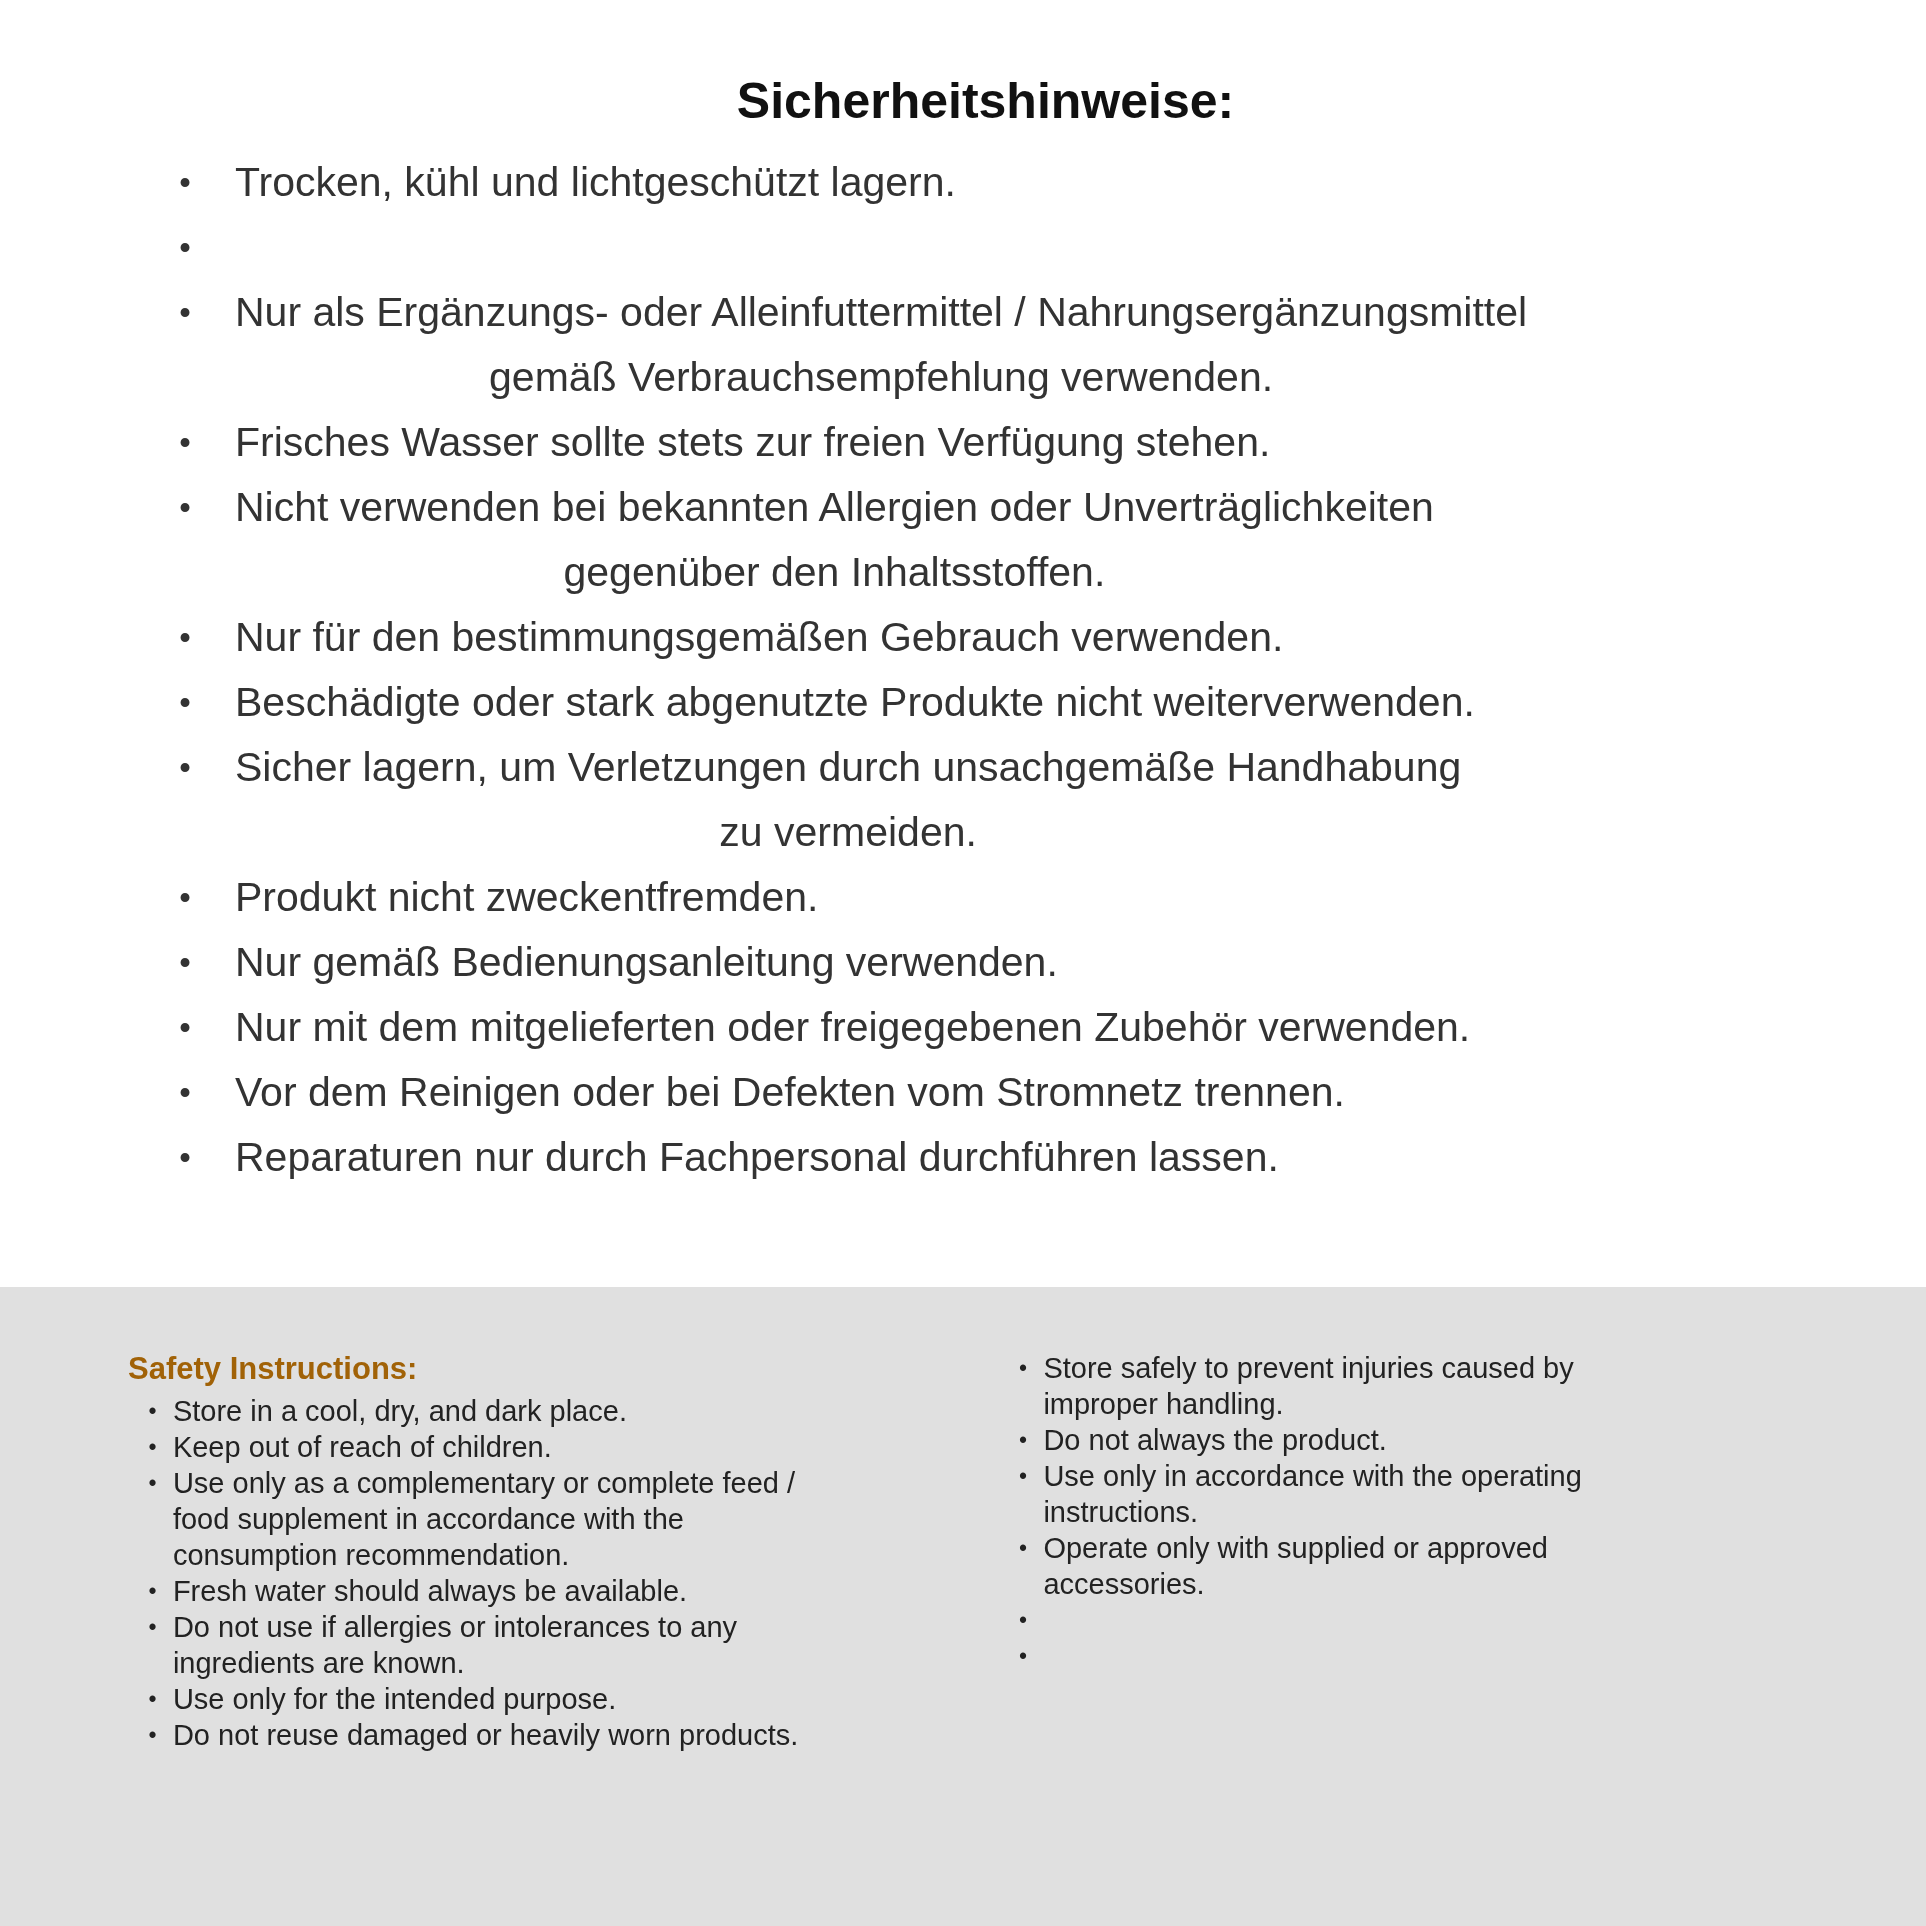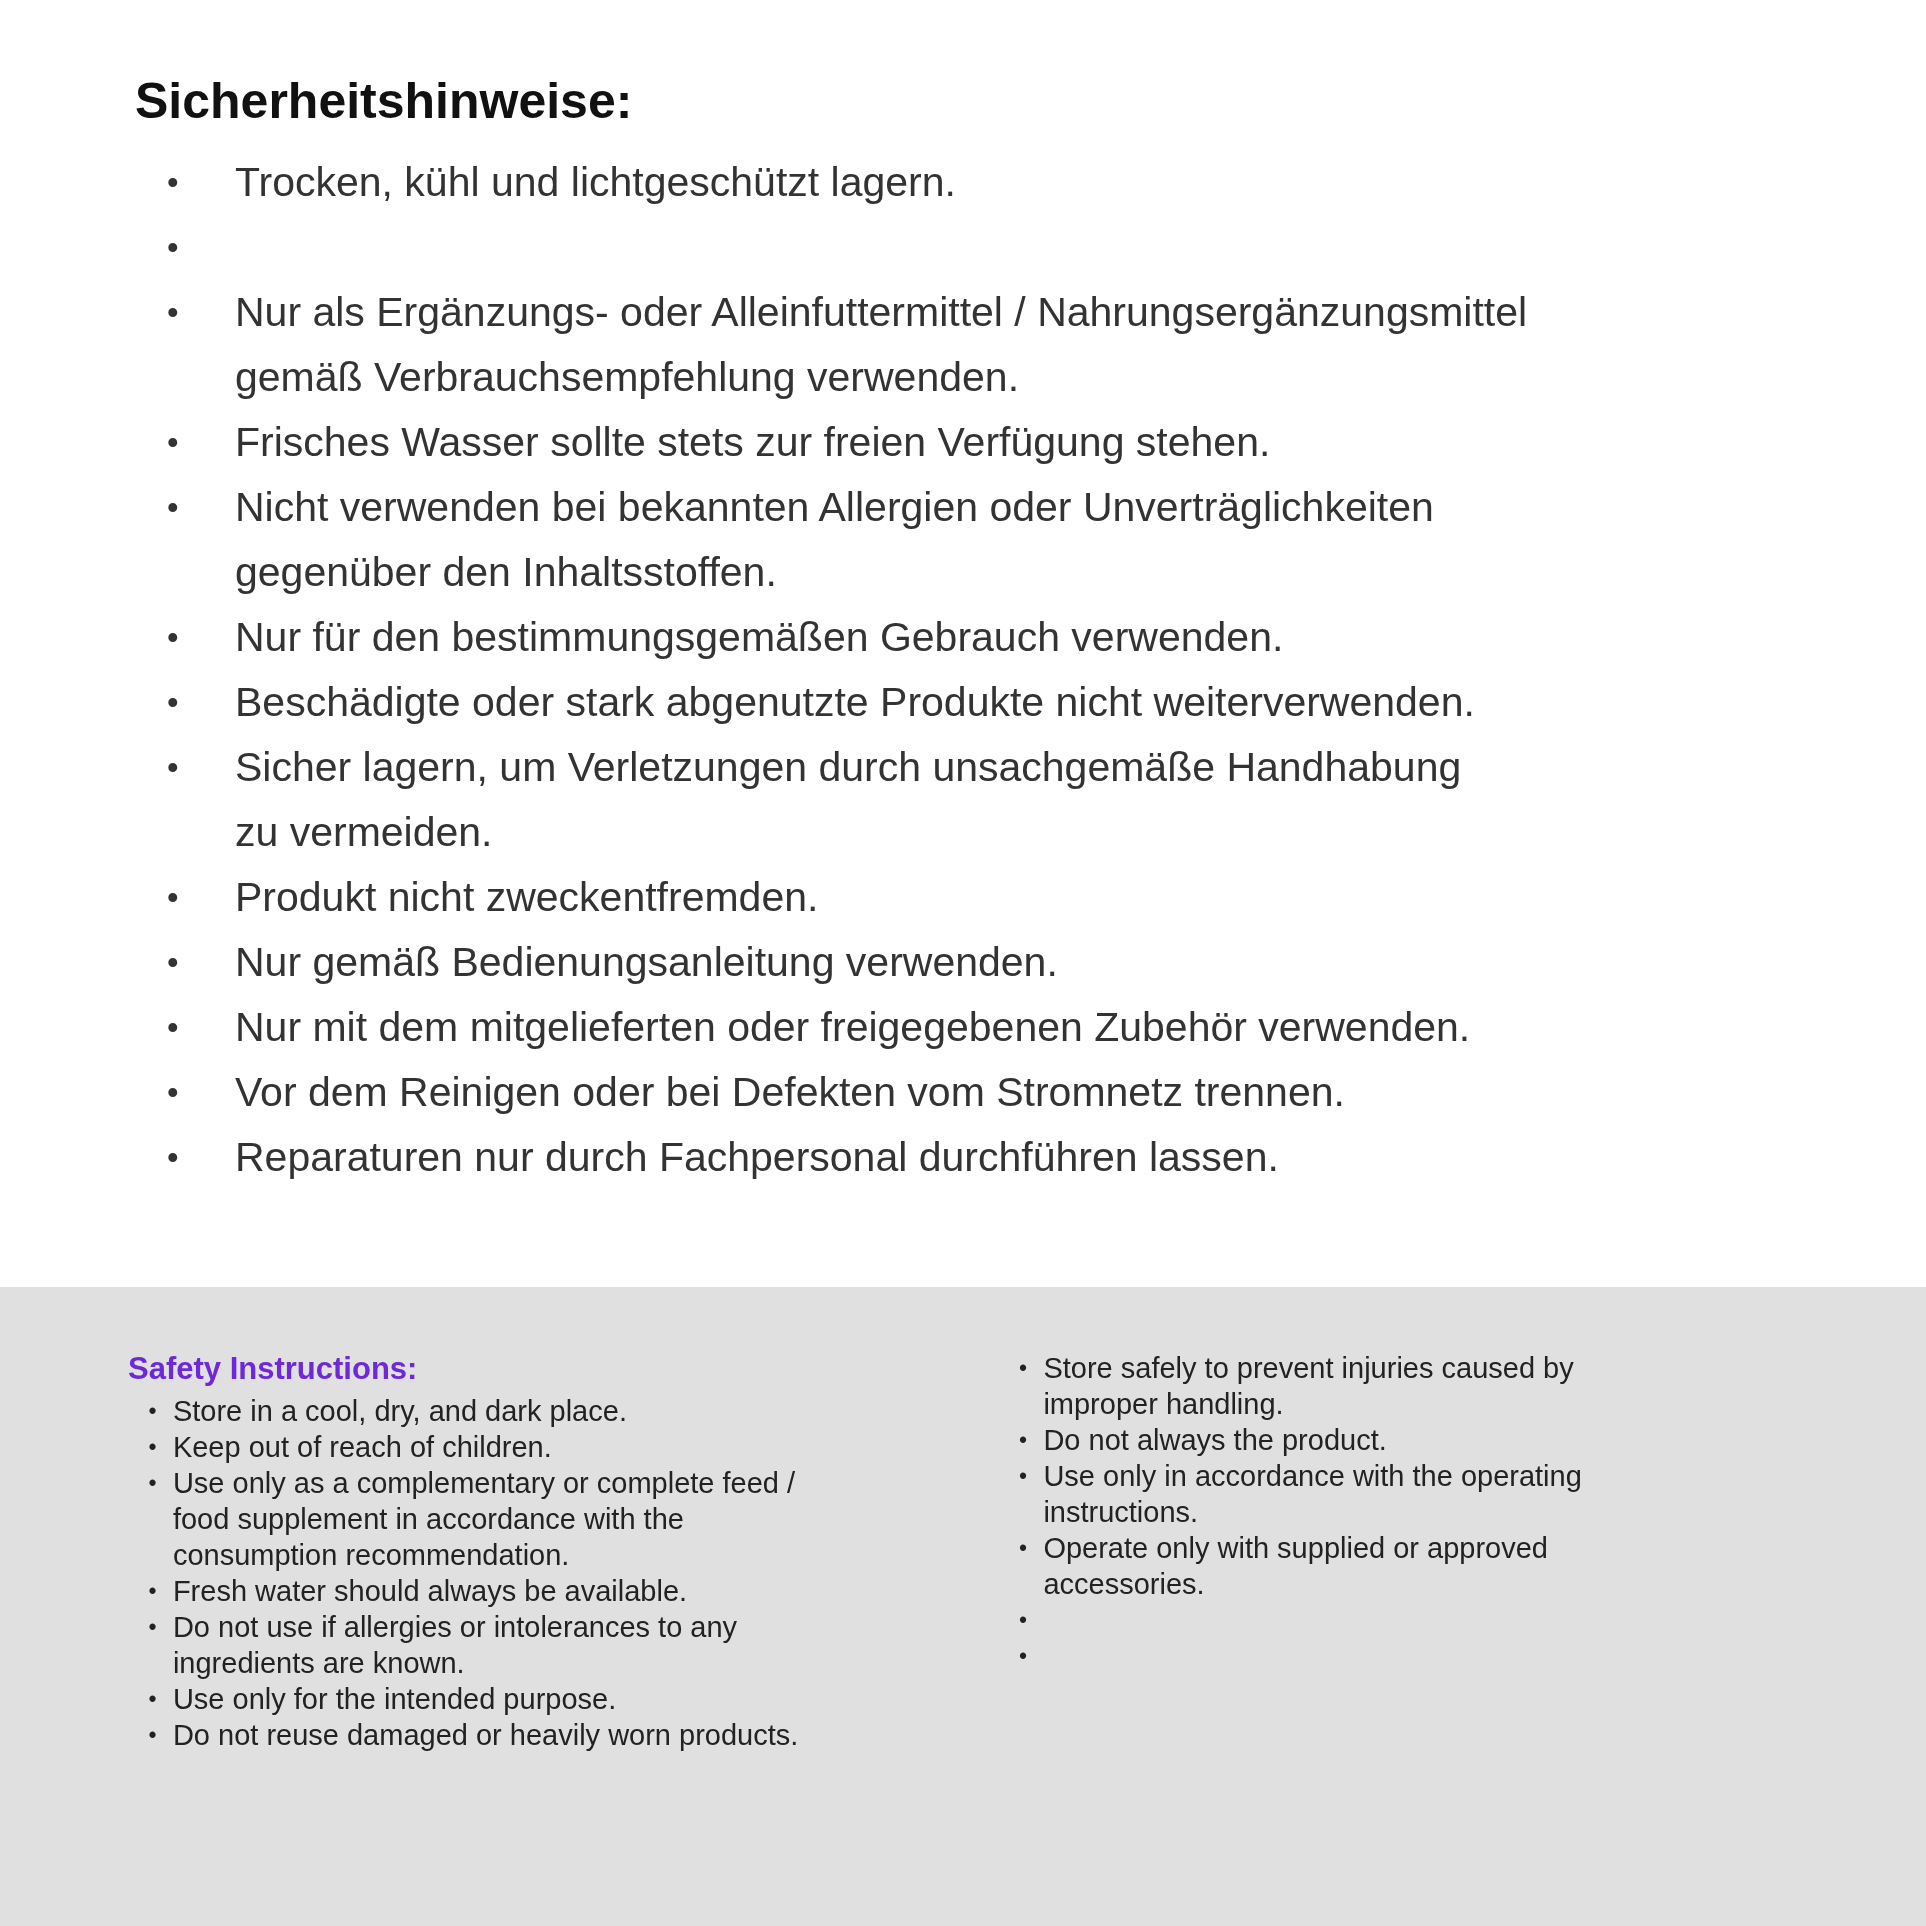--- a/index.html
+++ b/index.html
@@ -19,20 +19,21 @@
   
   .de-section {
     position: absolute;
     top: 0;
     left: 0;
     width: 1926px;
     height: 1287px;
     box-sizing: border-box;
     padding: 69px 90px 0 135px;
     background: #ffffff;
+    text-align: center;
   }
   .de-title {
     font-size: 50px;
     line-height: 64px;
     font-weight: 700;
     color: #111111;
   }
   .de-list {
     margin: 16.7px 0 0 0;
     padding: 0 0 0 32px;
@@ -76,21 +77,21 @@
   }
   .en-col-right {
     width: 847px;
     flex: none;
     margin-left: 18px;
   }
   .en-title {
     font-size: 31px;
     line-height: 37px;
     font-weight: 700;
-    color: #6d28d9;
+    color: #a16207;
     margin: 0 0 6.4px 0;
   }
   .en-list {
     margin: 0;
     padding: 0 0 0 20.5px;
     list-style: none;
   }
   .en-list.no-indent {
     padding-left: 0;
   }

